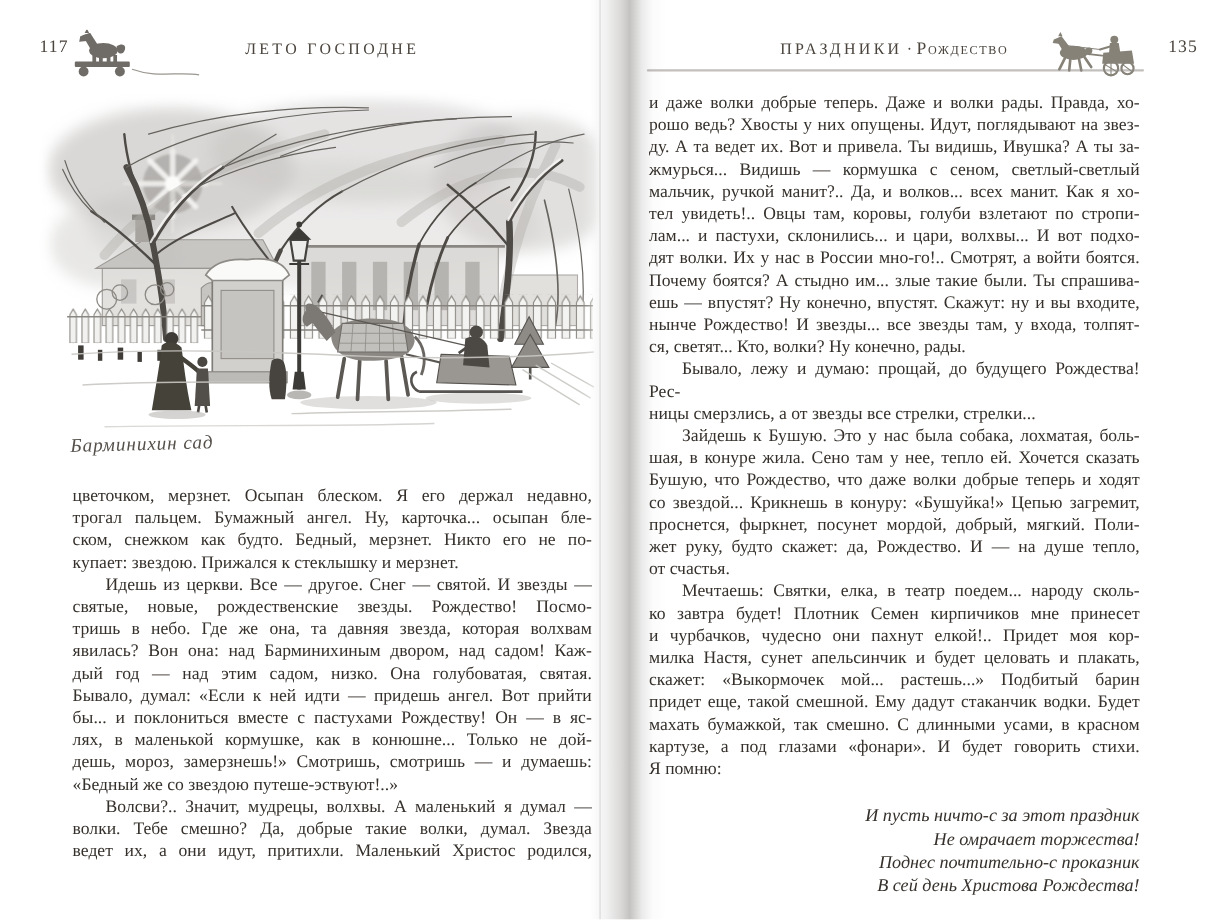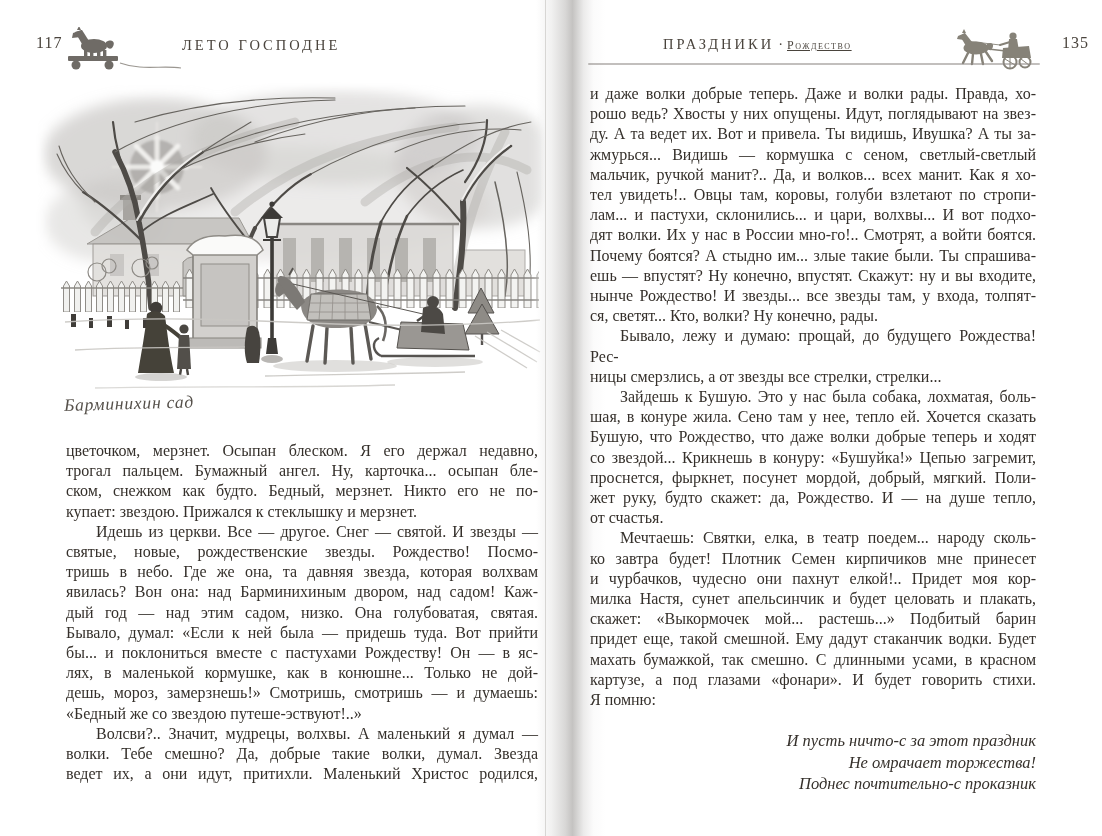--- a/index.html
+++ b/index.html
@@ -20,23 +20,23 @@
       rgba(60,55,50,0.30) 52%,
       rgba(60,55,50,0.10) 68%,
       rgba(60,55,50,0.02) 82%,
       rgba(60,55,50,0) 100%);
   }
   .edge-line{left:545px;top:0;width:1px;height:836px;background:rgba(70,64,58,.18);}
   
   .pagenum{font-size:16px;color:var(--header,#4a443d);letter-spacing:1px;}
   .runhead{
     font-size:14.5px;color:var(--header,#4a443d);
-    letter-spacing:3px;text-align:left;white-space:nowrap;
+    letter-spacing:3px;text-align:center;white-space:nowrap;
   }
-  .runhead .chapter{font-variant:small-caps;letter-spacing:1.5px;font-size:12px;text-decoration:underline;}
+  .runhead .chapter{font-variant:small-caps;letter-spacing:1.5px;font-size:16px;}
   .runhead .sep{letter-spacing:0;padding:0 4px;}
   .head-rule{height:2px;background:var(--rule,#8f8b86);opacity:.55;border-radius:1px;}
   
   .textcol{font-size:16px;line-height:20.2px;color:var(--text,#35302b);}
   .tline{text-align:justify;text-align-last:justify;white-space:normal;}
   .tline.lastline{text-align-last:left;}
   .tline.indent{text-indent:30px;}
   .para{margin:0;}
   
   .verse{margin-top:20px;padding-left:100px;font-style:italic;line-height:21.3px;font-size:16.5px;}
@@ -303,21 +303,21 @@
         <div class="tline">трогал пальцем. Бумажный ангел. Ну, карточка... осыпан бле-</div>
         <div class="tline">ском, снежком как будто. Бедный, мерзнет. Никто его не по-</div>
         <div class="tline lastline">купает: звездою. Прижался к стеклышку и мерзнет.</div>
       </div>
       <div class="para">
         <div class="tline indent">Идешь из церкви. Все — другое. Снег — святой. И звезды —</div>
         <div class="tline">святые, новые, рождественские звезды. Рождество! Посмо-</div>
         <div class="tline">тришь в небо. Где же она, та давняя звезда, которая волхвам</div>
         <div class="tline">явилась? Вон она: над Барминихиным двором, над садом! Каж-</div>
         <div class="tline">дый год — над этим садом, низко. Она голубоватая, святая.</div>
-        <div class="tline">Бывало, думал: «Если к ней была — придешь туда. Вот прийти</div>
+        <div class="tline">Бывало, думал: «Если к ней идти — придешь ангел. Вот прийти</div>
         <div class="tline">бы... и поклониться вместе с пастухами Рождеству! Он — в яс-</div>
         <div class="tline">лях, в маленькой кормушке, как в конюшне... Только не дой-</div>
         <div class="tline">дешь, мороз, замерзнешь!» Смотришь, смотришь — и думаешь:</div>
         <div class="tline lastline">«Бедный же со звездою путеше-эствуют!..»</div>
       </div>
       <div class="para">
         <div class="tline indent">Волсви?.. Значит, мудрецы, волхвы. А маленький я думал —</div>
         <div class="tline">волки. Тебе смешно? Да, добрые такие волки, думал. Звезда</div>
         <div class="tline">ведет их, а они идут, притихли. Маленький Христос родился,</div>
       </div>
@@ -401,18 +401,19 @@
           <div class="tline">придет еще, такой смешной. Ему дадут стаканчик водки. Будет</div>
           <div class="tline">махать бумажкой, так смешно. С длинными усами, в красном</div>
           <div class="tline">картузе, а под глазами «фонари». И будет говорить стихи.</div>
           <div class="tline lastline">Я помню:</div>
         </div>
       </div>
     <div class="verse">
         <div class="verse-line">И пусть ничто-с за этот праздник</div>
         <div class="verse-line">Не омрачает торжества!</div>
         <div class="verse-line">Поднес почтительно-с проказник</div>
+        <div class="verse-line">В сей день Христова Рождества!</div>
       </div>
   </div>
 </div>
 
 <div class="abs edge-line"></div>
 <div class="abs gutter"></div>
 
 </body></html>

